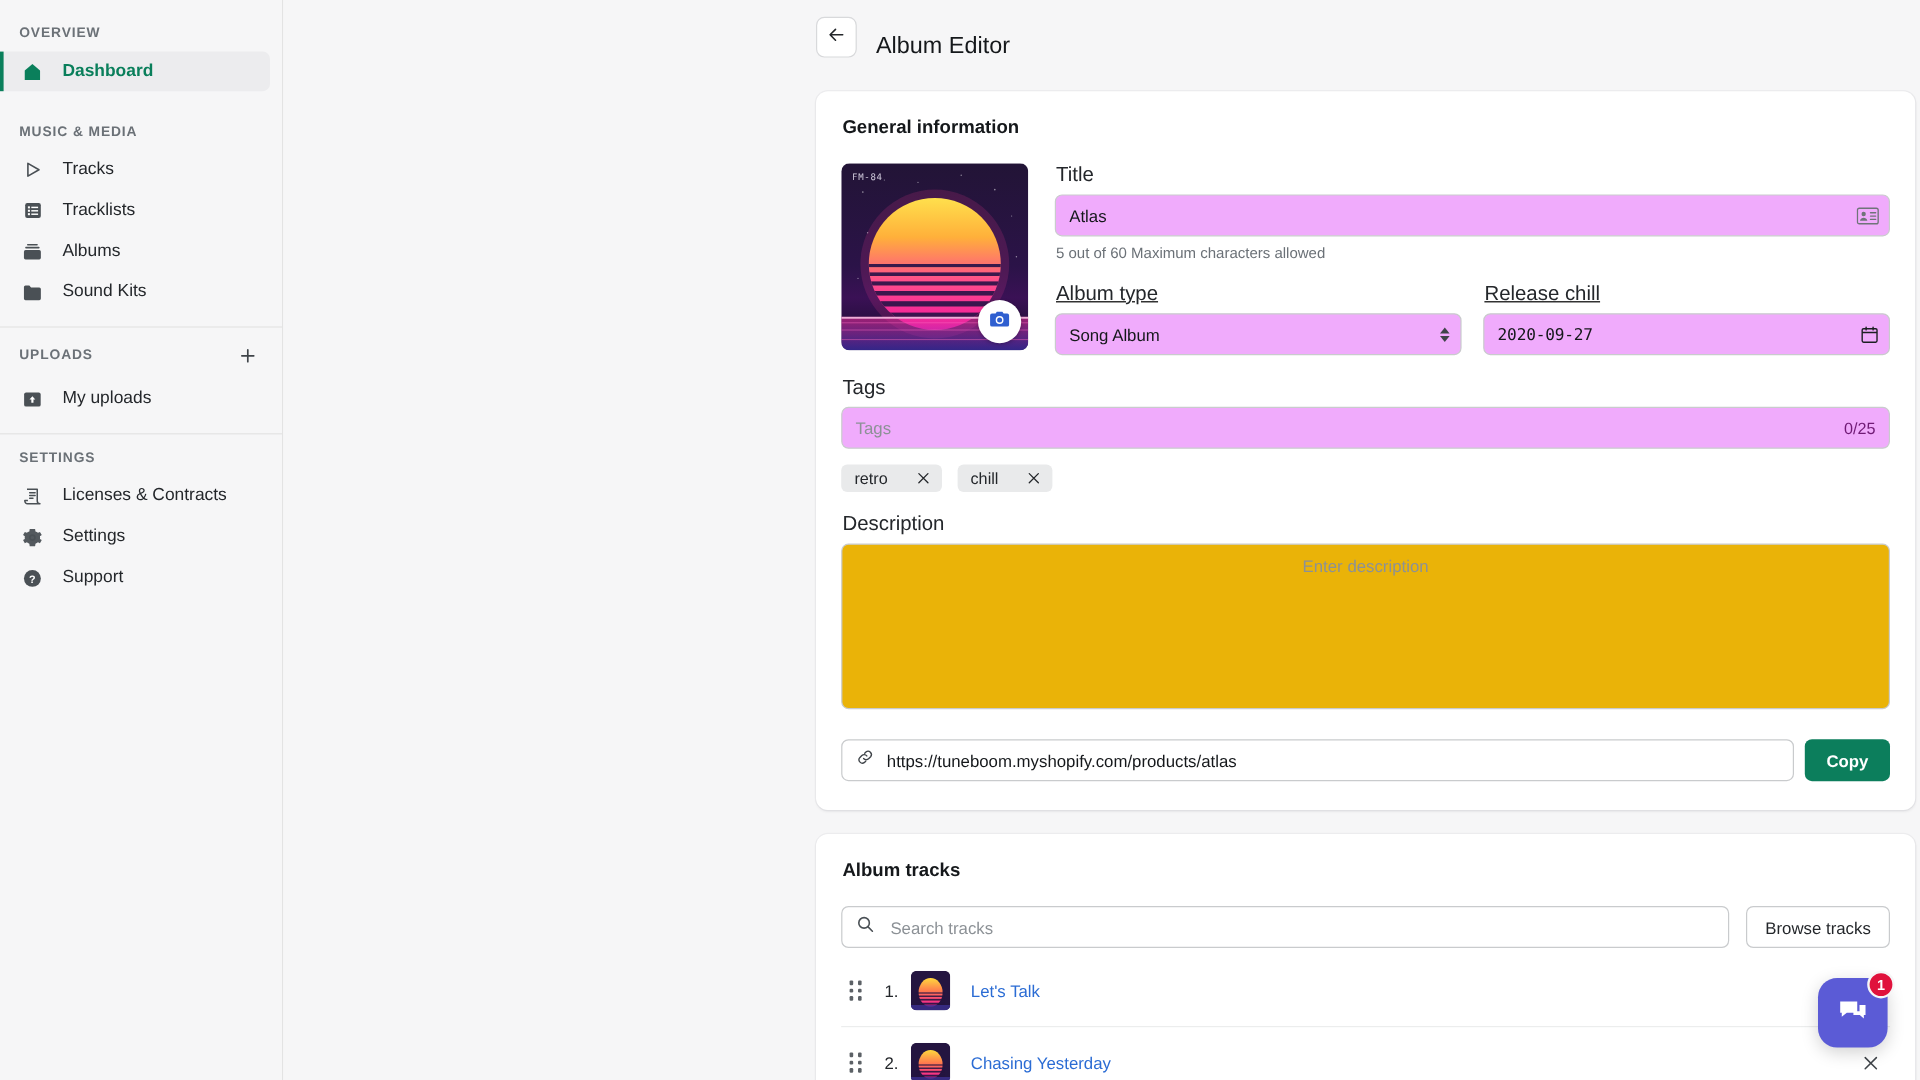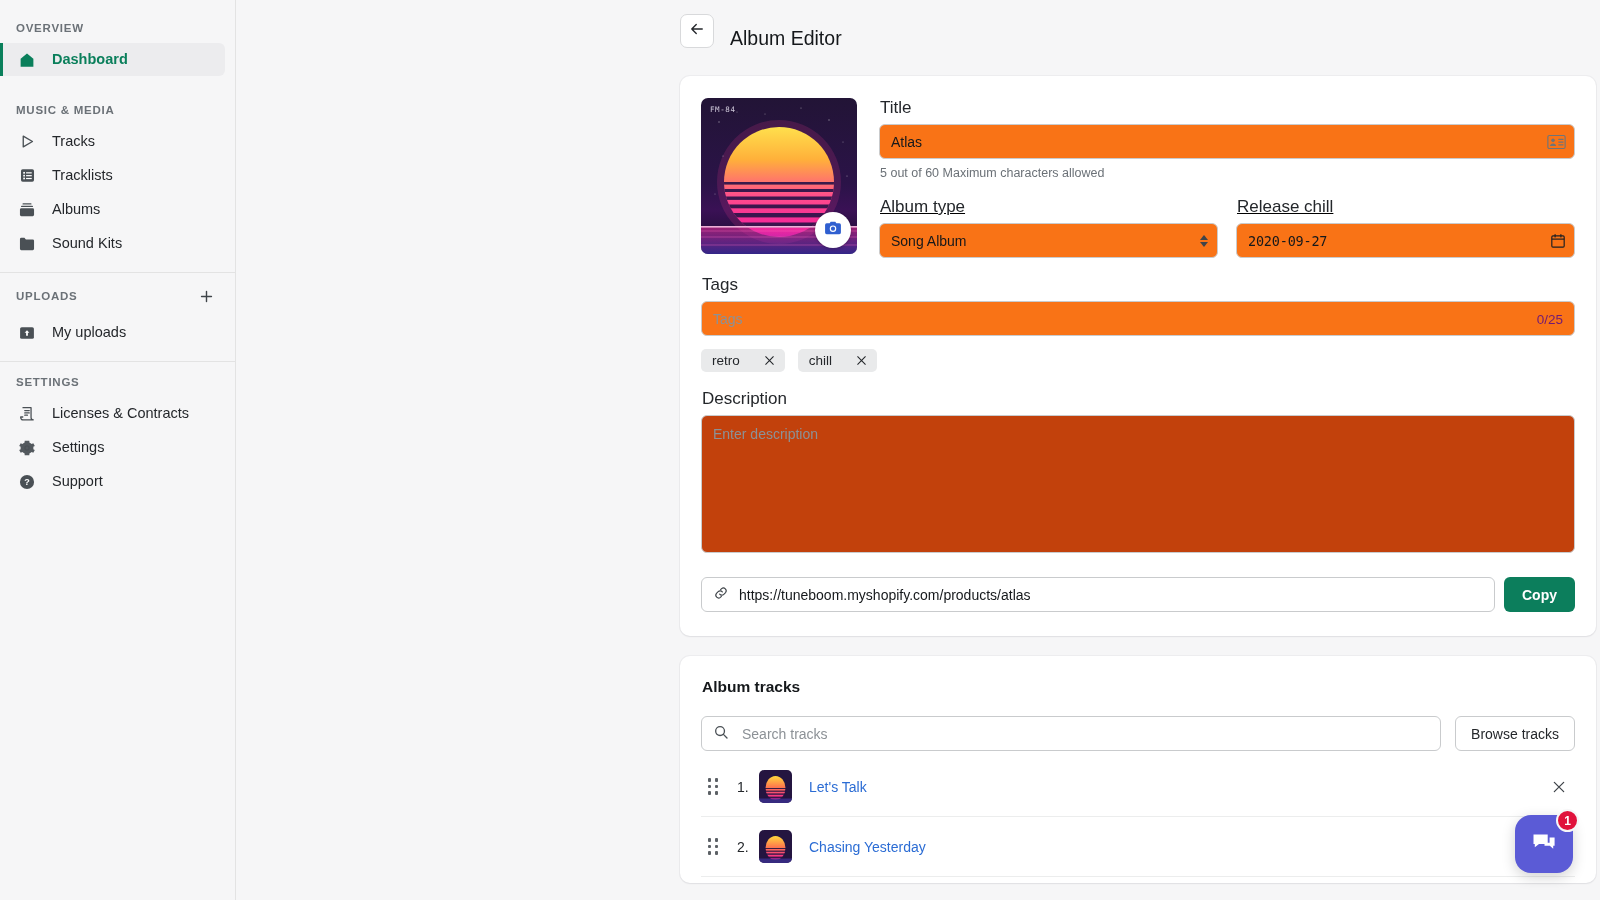--- a/index.html
+++ b/index.html
@@ -99,21 +99,21 @@
     background: #fff; display: flex; align-items: center; justify-content: center;
     cursor: pointer; box-shadow: 0 1px 3px rgba(0,0,0,.25);
   }
 
   .fields { flex: 1; min-width: 0; }
   .flabel { font-size: 17px; color: #24272b; margin: 0 0 6px 1px; display: block; }
   .flabel.caps { text-transform: uppercase; font-size: 12px; letter-spacing: .35px; font-weight: 600; }
 
   .inp {
     width: 100%; height: 35px; border: 1px solid #c9cbcd; border-radius: 6px;
-    background: #f97316; padding: 0 11px; font-size: 14px; color: #15181b;
+    background: #f0abfc; padding: 0 11px; font-size: 14px; color: #15181b;
     font-family: "Liberation Sans", sans-serif; outline: none;
   }
   .inp::placeholder { color: #8c9196; }
   .inp-wrap { position: relative; }
   .inp-icon-right {
     position: absolute; right: 9px; top: 50%; transform: translateY(-50%);
     display: flex; align-items: center; pointer-events: none;
   }
   .helper { font-size: 12.5px; color: #6b7177; margin: 7px 0 0 1px; }
 
@@ -144,21 +144,21 @@
     display: inline-flex; align-items: center; gap: 23px;
     background: #e9eaeb; border-radius: 5px;
     padding: 4px 9px 4px 11px; font-size: 13.5px; color: #24272b;
   }
   .chip-x { cursor: pointer; display: flex; align-items: center; color: #24272b; }
 
   .desc-block { margin-top: 17px; }
   .ta {
     width: 100%; height: 138px; resize: none; border: 1px solid #c9cbcd; border-radius: 6px;
     padding: 10px 11px; font-size: 14px; color: #15181b; outline: none;
-    font-family: "Liberation Sans", sans-serif; background: #c2410c;
+    font-family: "Liberation Sans", sans-serif; background: #eab308; text-align: center;
   }
   .ta::placeholder { color: #8c9196; }
 
   .url-block { margin-top: 20px; }
   .url-row { display: flex; gap: 0; align-items: stretch; }
   .url-field {
     flex: 1; position: relative; display: flex; align-items: center;
     border: 1px solid #c9cbcd; border-radius: 6px; height: 35px;
     background: #fff; padding: 0 11px; gap: 10px; min-width: 0;
   }
@@ -342,20 +342,21 @@
           <span>
             <svg width="18" height="18" viewBox="0 0 24 24" fill="none" stroke="#24272b" stroke-width="1.8" stroke-linecap="round" stroke-linejoin="round">
                 <path d="M19 12H5M11 6l-6 6 6 6"></path>
               </svg>
           </span>
         </div>
         <h1 class="page-title">Album Editor</h1>
       </div>
 
       <section class="card">
+        <h2 class="card-title">General information</h2>
 
         <div class="gi-row">
 
           <div class="art-wrap">
             <div class="art">
               <svg width="156" height="156" viewBox="0 0 156 156">
                 <defs>
                   <linearGradient id="bgG" x1="0" y1="0" x2="0" y2="1">
                     <stop offset="0" stop-color="#221436"></stop>
                       <stop offset="0.55" stop-color="#2b1348"></stop>

